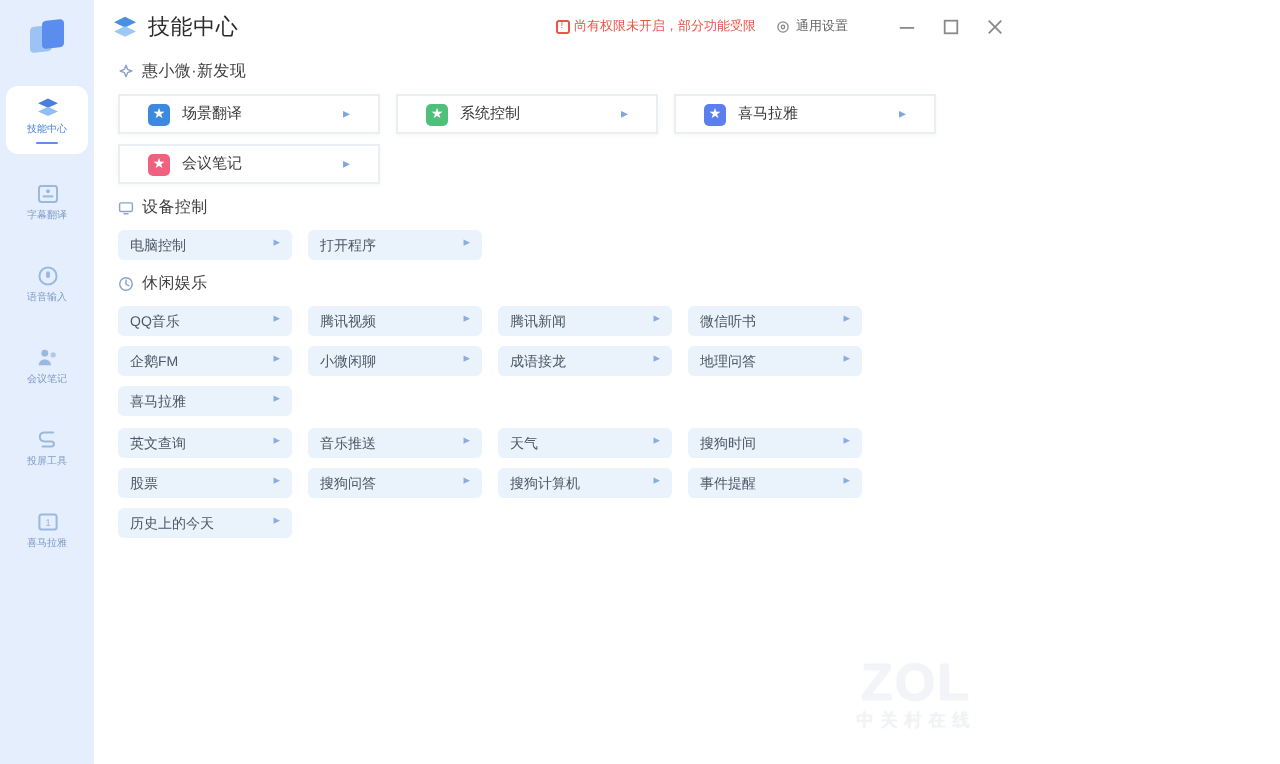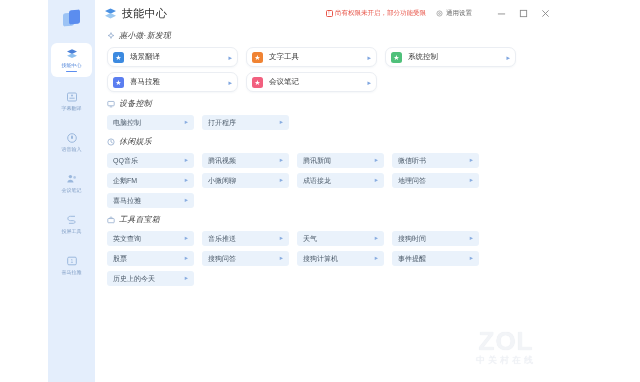--- a/index.html
+++ b/index.html
@@ -7,21 +7,20 @@
     width: 640px; height: 382px;
     font-family: "Liberation Sans", "DejaVu Sans", sans-serif;
     background: #ffffff;
     overflow: hidden;
   }
   #app {
     position: relative;
     width: 508px; height: 382px;
     display: flex;
     background: #eab308;
-    margin-left: 48px;
   }
 
   
   .sidebar {
     width: 47px; height: 382px;
     background: #e4eefc;
     display: flex; flex-direction: column;
     align-items: center;
     padding-top: 9px;
     flex: 0 0 47px;
@@ -140,21 +139,20 @@
     flex: 1;
     padding: 4px 12px 0 12px;
     overflow: hidden;
     position: relative;
   }
   .section { margin-bottom: 6px; }
   .section-head {
     display: flex; align-items: center;
     margin-bottom: 6px;
     height: 11px;
-    font-style: italic;
   }
   .section-ico {
     width: 8px; height: 8px;
     margin-right: 4px;
     display: flex; align-items: center; justify-content: center;
     color: #8aa4c8;
   }
   .section-title {
     font-size: 8px; color: #3f3f3f;
     letter-spacing: .2px;
@@ -164,23 +162,23 @@
     display: flex;
     flex-wrap: wrap;
     gap: 5px 8px;
   }
 
   
   .card {
     width: 131px; height: 20px;
     background: #ffffff;
     border: .8px solid #ebeef3;
-    border-radius: 7px;
-    display: flex; align-items: center;
-    padding: 0 5px;
+    border-radius: 0;
+    display: flex; align-items: center;
+    padding: 0 14px;
     box-shadow: 0 1px 2px rgba(120,140,170,0.07);
     cursor: pointer;
   }
   .card-ico {
     width: 11px; height: 11px;
     border-radius: 2.5px;
     display: flex; align-items: center; justify-content: center;
     margin-right: 6px;
     flex: 0 0 11px;
     color: #fff;
@@ -371,25 +369,20 @@
             </span>
             <span class="section-title">惠小微·新发现</span>
           </div>
           <div class="grid">
             <div class="card">
               <span class="card-ico" style="background:#3c8ae0">★</span>
               <span class="card-label">场景翻译</span>
               <span class="card-arrow">▸</span>
             </div>
             <div class="card">
-              <span class="card-ico" style="background:#f08333">★</span>
-              <span class="card-label">文字工具</span>
-              <span class="card-arrow">▸</span>
-            </div>
-            <div class="card">
               <span class="card-ico" style="background:#4fc07a">★</span>
               <span class="card-label">系统控制</span>
               <span class="card-arrow">▸</span>
             </div>
             <div class="card">
               <span class="card-ico" style="background:#5b7ef0">★</span>
               <span class="card-label">喜马拉雅</span>
               <span class="card-arrow">▸</span>
             </div>
             <div class="card">
@@ -463,29 +456,20 @@
               <span class="pill-label">地理问答</span>
               <span class="pill-arrow">▸</span>
             </div>
             <div class="pill">
               <span class="pill-label">喜马拉雅</span>
               <span class="pill-arrow">▸</span>
             </div>
           </div>
         </div>
         <div class="section">
-          <div class="section-head">
-            <span class="section-ico">
-              <svg width="8" height="8" viewBox="0 0 10 10">
-                <rect x="1" y="3.2" width="8" height="5.2" rx=".8" fill="none" stroke="#8aa4c8" stroke-width=".9"></rect>
-                <path d="M3.6 3.2V2.2c0-.4.3-.7.7-.7h1.4c.4 0 .7.3.7.7v1" fill="none" stroke="#8aa4c8" stroke-width=".9"></path>
-              </svg>
-            </span>
-            <span class="section-title">工具百宝箱</span>
-          </div>
           <div class="grid">
             <div class="pill">
               <span class="pill-label">英文查询</span>
               <span class="pill-arrow">▸</span>
             </div>
             <div class="pill">
               <span class="pill-label">音乐推送</span>
               <span class="pill-arrow">▸</span>
             </div>
             <div class="pill">

